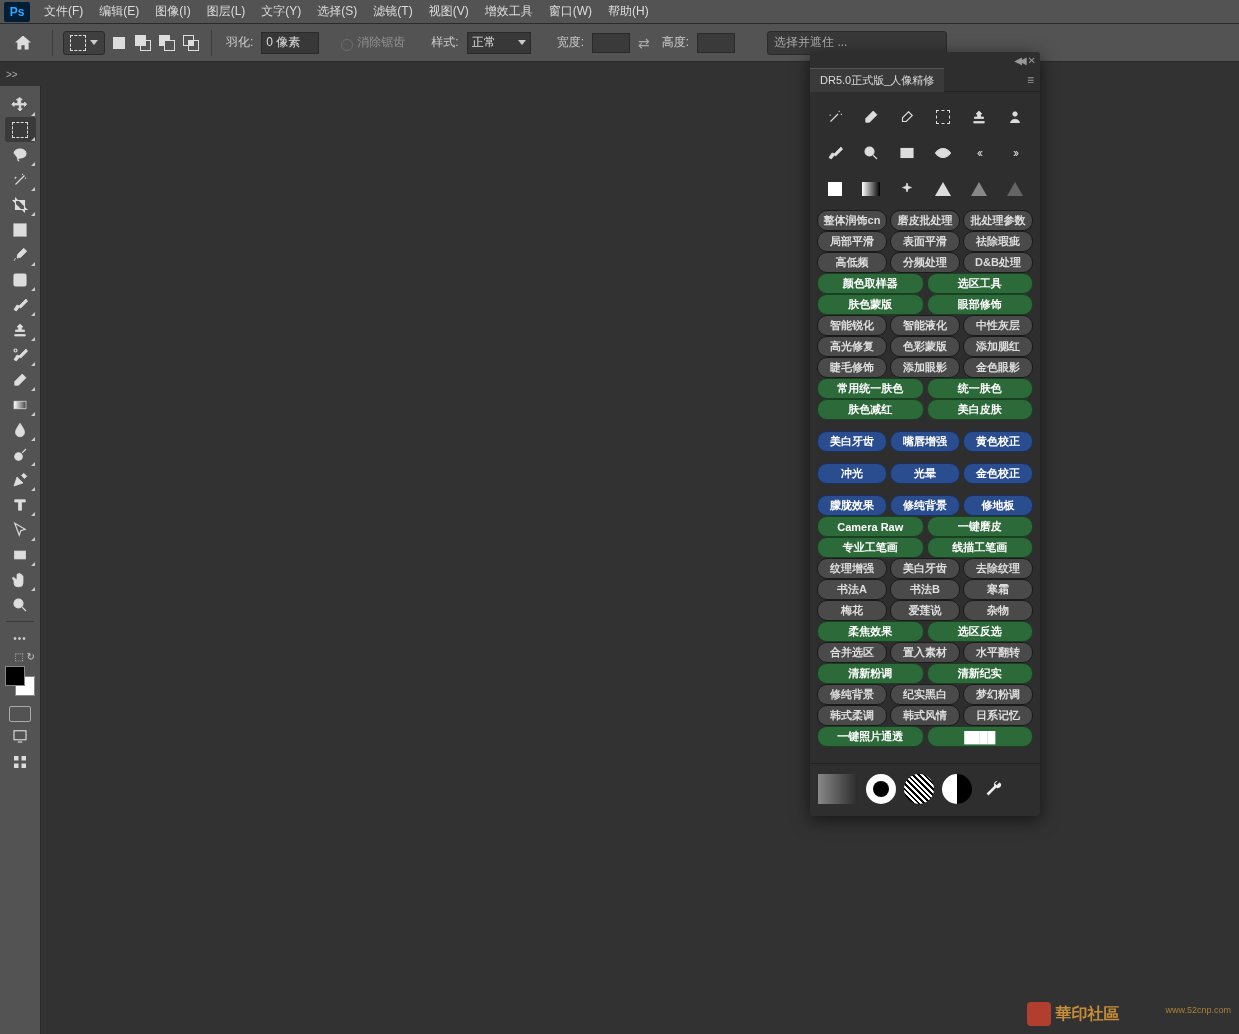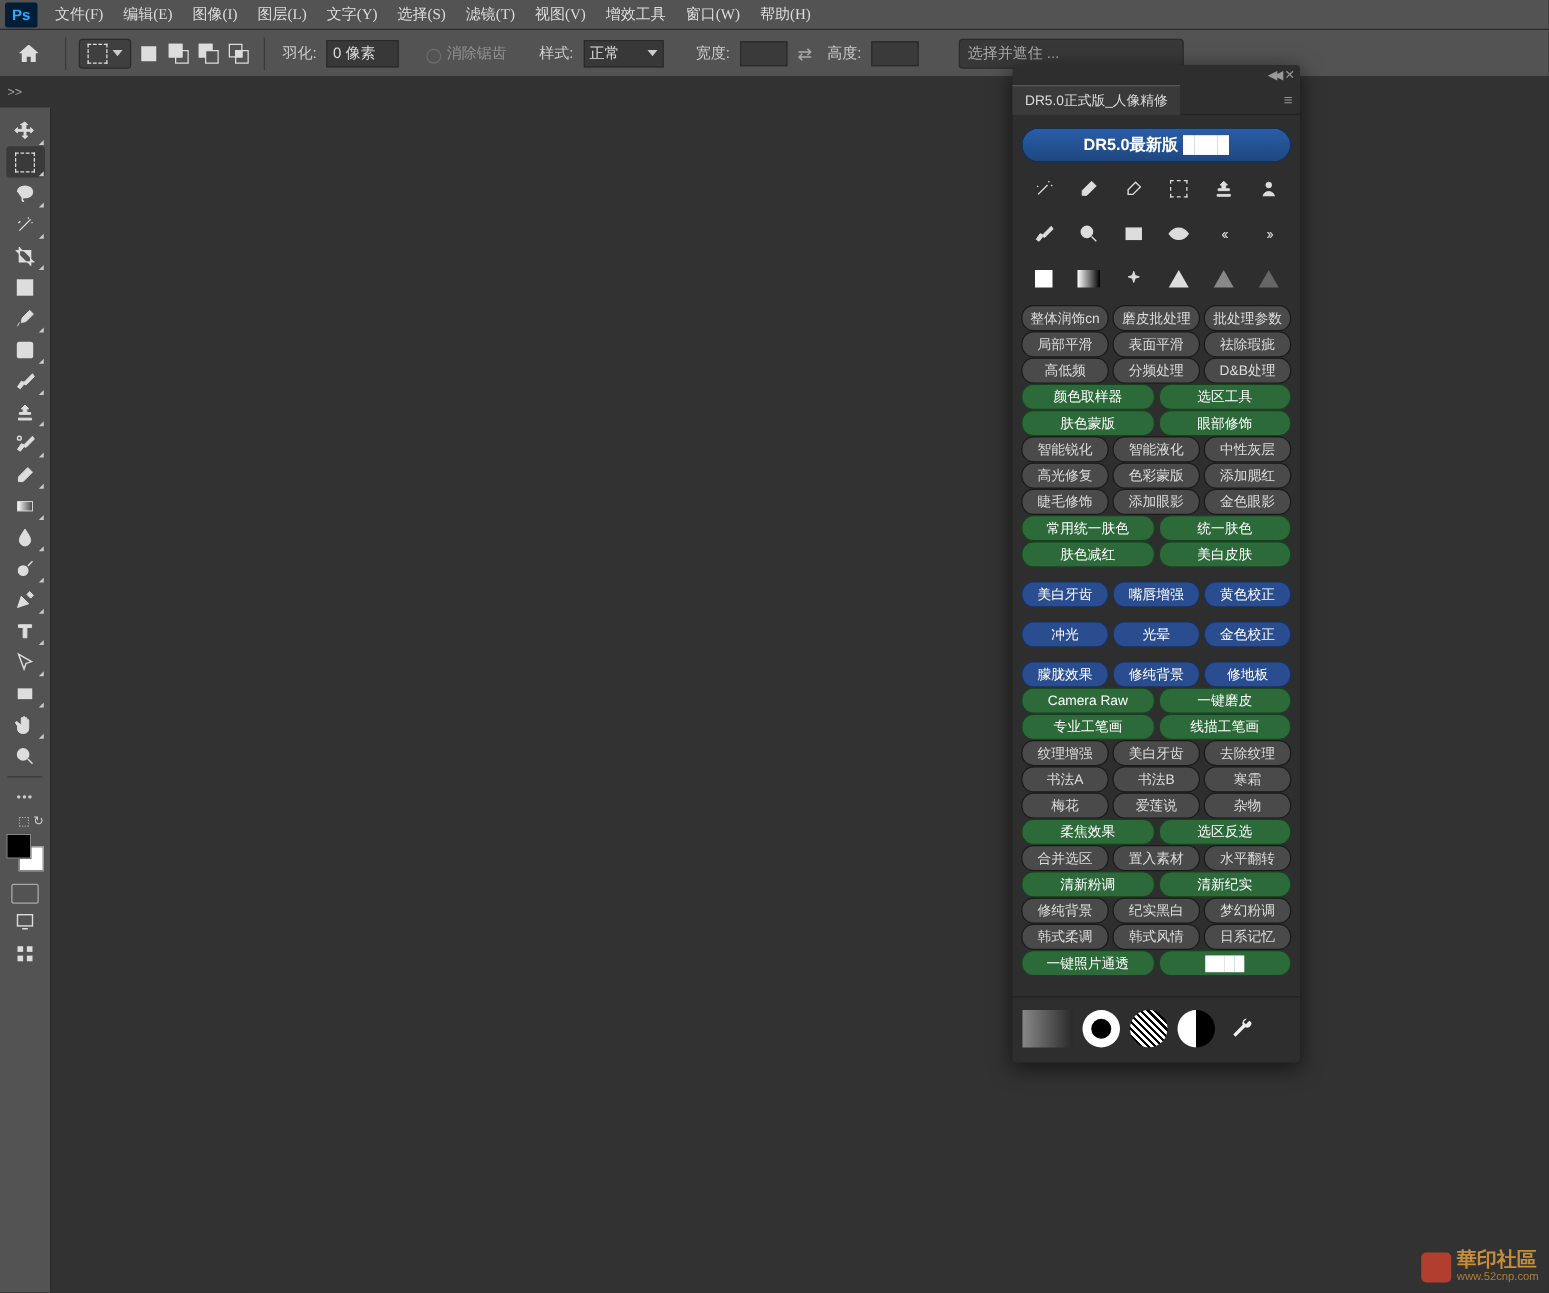--- a/index.html
+++ b/index.html
@@ -22,21 +22,21 @@
   border-bottom: 1px solid #2a2a2a;
 }
 .ps-logo {
   width: 26px; height: 20px;
   background: #001e36;
   color: #31a8ff;
   font-weight: bold; font-size: 12px;
   display: flex; align-items: center; justify-content: center;
   border-radius: 2px; margin: 2px 6px 2px 4px;
 }
-.menu-item { padding: 4px 8px; font-size: 12px; color: #dddddd; cursor: pointer; font-family: Liberation Serif, serif; }
+.menu-item { padding: 4px 8px; font-size: 12px; color: #dddddd; cursor: pointer; }
 
 .options-bar {
   height: 38px;
   background: #535353;
   display: flex; align-items: center;
   padding: 0 4px;
   border-bottom: 1px solid #2a2a2a;
   gap: 4px;
 }
 .home-btn {
@@ -211,21 +211,21 @@
   border-bottom: 14px solid #dddddd;
 }
 .tri-shape.dim { border-bottom-color: #888888; }
 .grad-box {
   width: 18px; height: 14px;
   background: linear-gradient(to right, #ffffff, #000000);
 }
 .solid-box { width: 14px; height: 14px; background: #ffffff; }
 .bnav { font-size: 12px; letter-spacing: -2px; }
 
-.btn-row { display: flex; gap: 3px; }
+.btn-row { display: flex; gap: 3px; font-weight: bold; }
 .btn-row.two .pill { flex: 1; }
 .pill {
   flex: 1; height: 21px;
   border-radius: 10px;
   display: flex; align-items: center; justify-content: center;
   font-size: 11px; cursor: pointer;
   border: 1px solid #1a1a1a;
 }
 .pill.gray { background: #4a4a4a; color: #dddddd; }
 .pill.green { background: #2d6a3a; color: #ffffff; border-color: #1a4022; }
@@ -260,21 +260,21 @@
 .ft-wrench svg { width: 22px; height: 22px; fill: #eeeeee; }
 
 .watermark {
   position: absolute;
   right: 8px; bottom: 8px;
   display: flex; align-items: center; gap: 4px;
   color: #d0a048; font-size: 14px;
   opacity: 0.9;
 }
 .wm-ico { width: 24px; height: 24px; background: #c04030; border-radius: 4px; }
-.wm-txt { display: flex; flex-direction: column; line-height: 1; }
+.wm-txt { display: flex; flex-direction: row; line-height: 1; gap: 46px; }
 .wm-txt .t1 { font-size: 16px; font-weight: bold; color: #d99838; }
 .wm-txt .t2 { font-size: 9px; color: #b88838; }
 
 .chev { font-size: 11px; letter-spacing: -3px; }
 </style>
 </head>
 <body>
 
 <div class="menubar">
   <div class="ps-logo">Ps</div>
@@ -520,21 +520,20 @@
 <div class="panel">
   <div class="panel-topbar">
     <span class="chev">◀◀</span>
     <span>✕</span>
   </div>
   <div class="panel-tab">
     <div class="tab">DR5.0正式版_人像精修</div>
     <div class="menu-lines">≡</div>
   </div>
   <div class="panel-body">
-    <div class="big-blue">DR5.0最新版 ████</div>
 
     <div class="ic-row">
       <div class="irc">
           <svg viewBox="0 0 24 24" fill="none" stroke-width="1.5">
             <path d="M6 18L16 8M17 4l1 1M20 8l1 1M5 9l1 1"></path>
           </svg>
         </div>
       <div class="irc">
           <svg viewBox="0 0 24 24">
             <path d="M15 4l5 5-10 10H5v-5z"></path>

